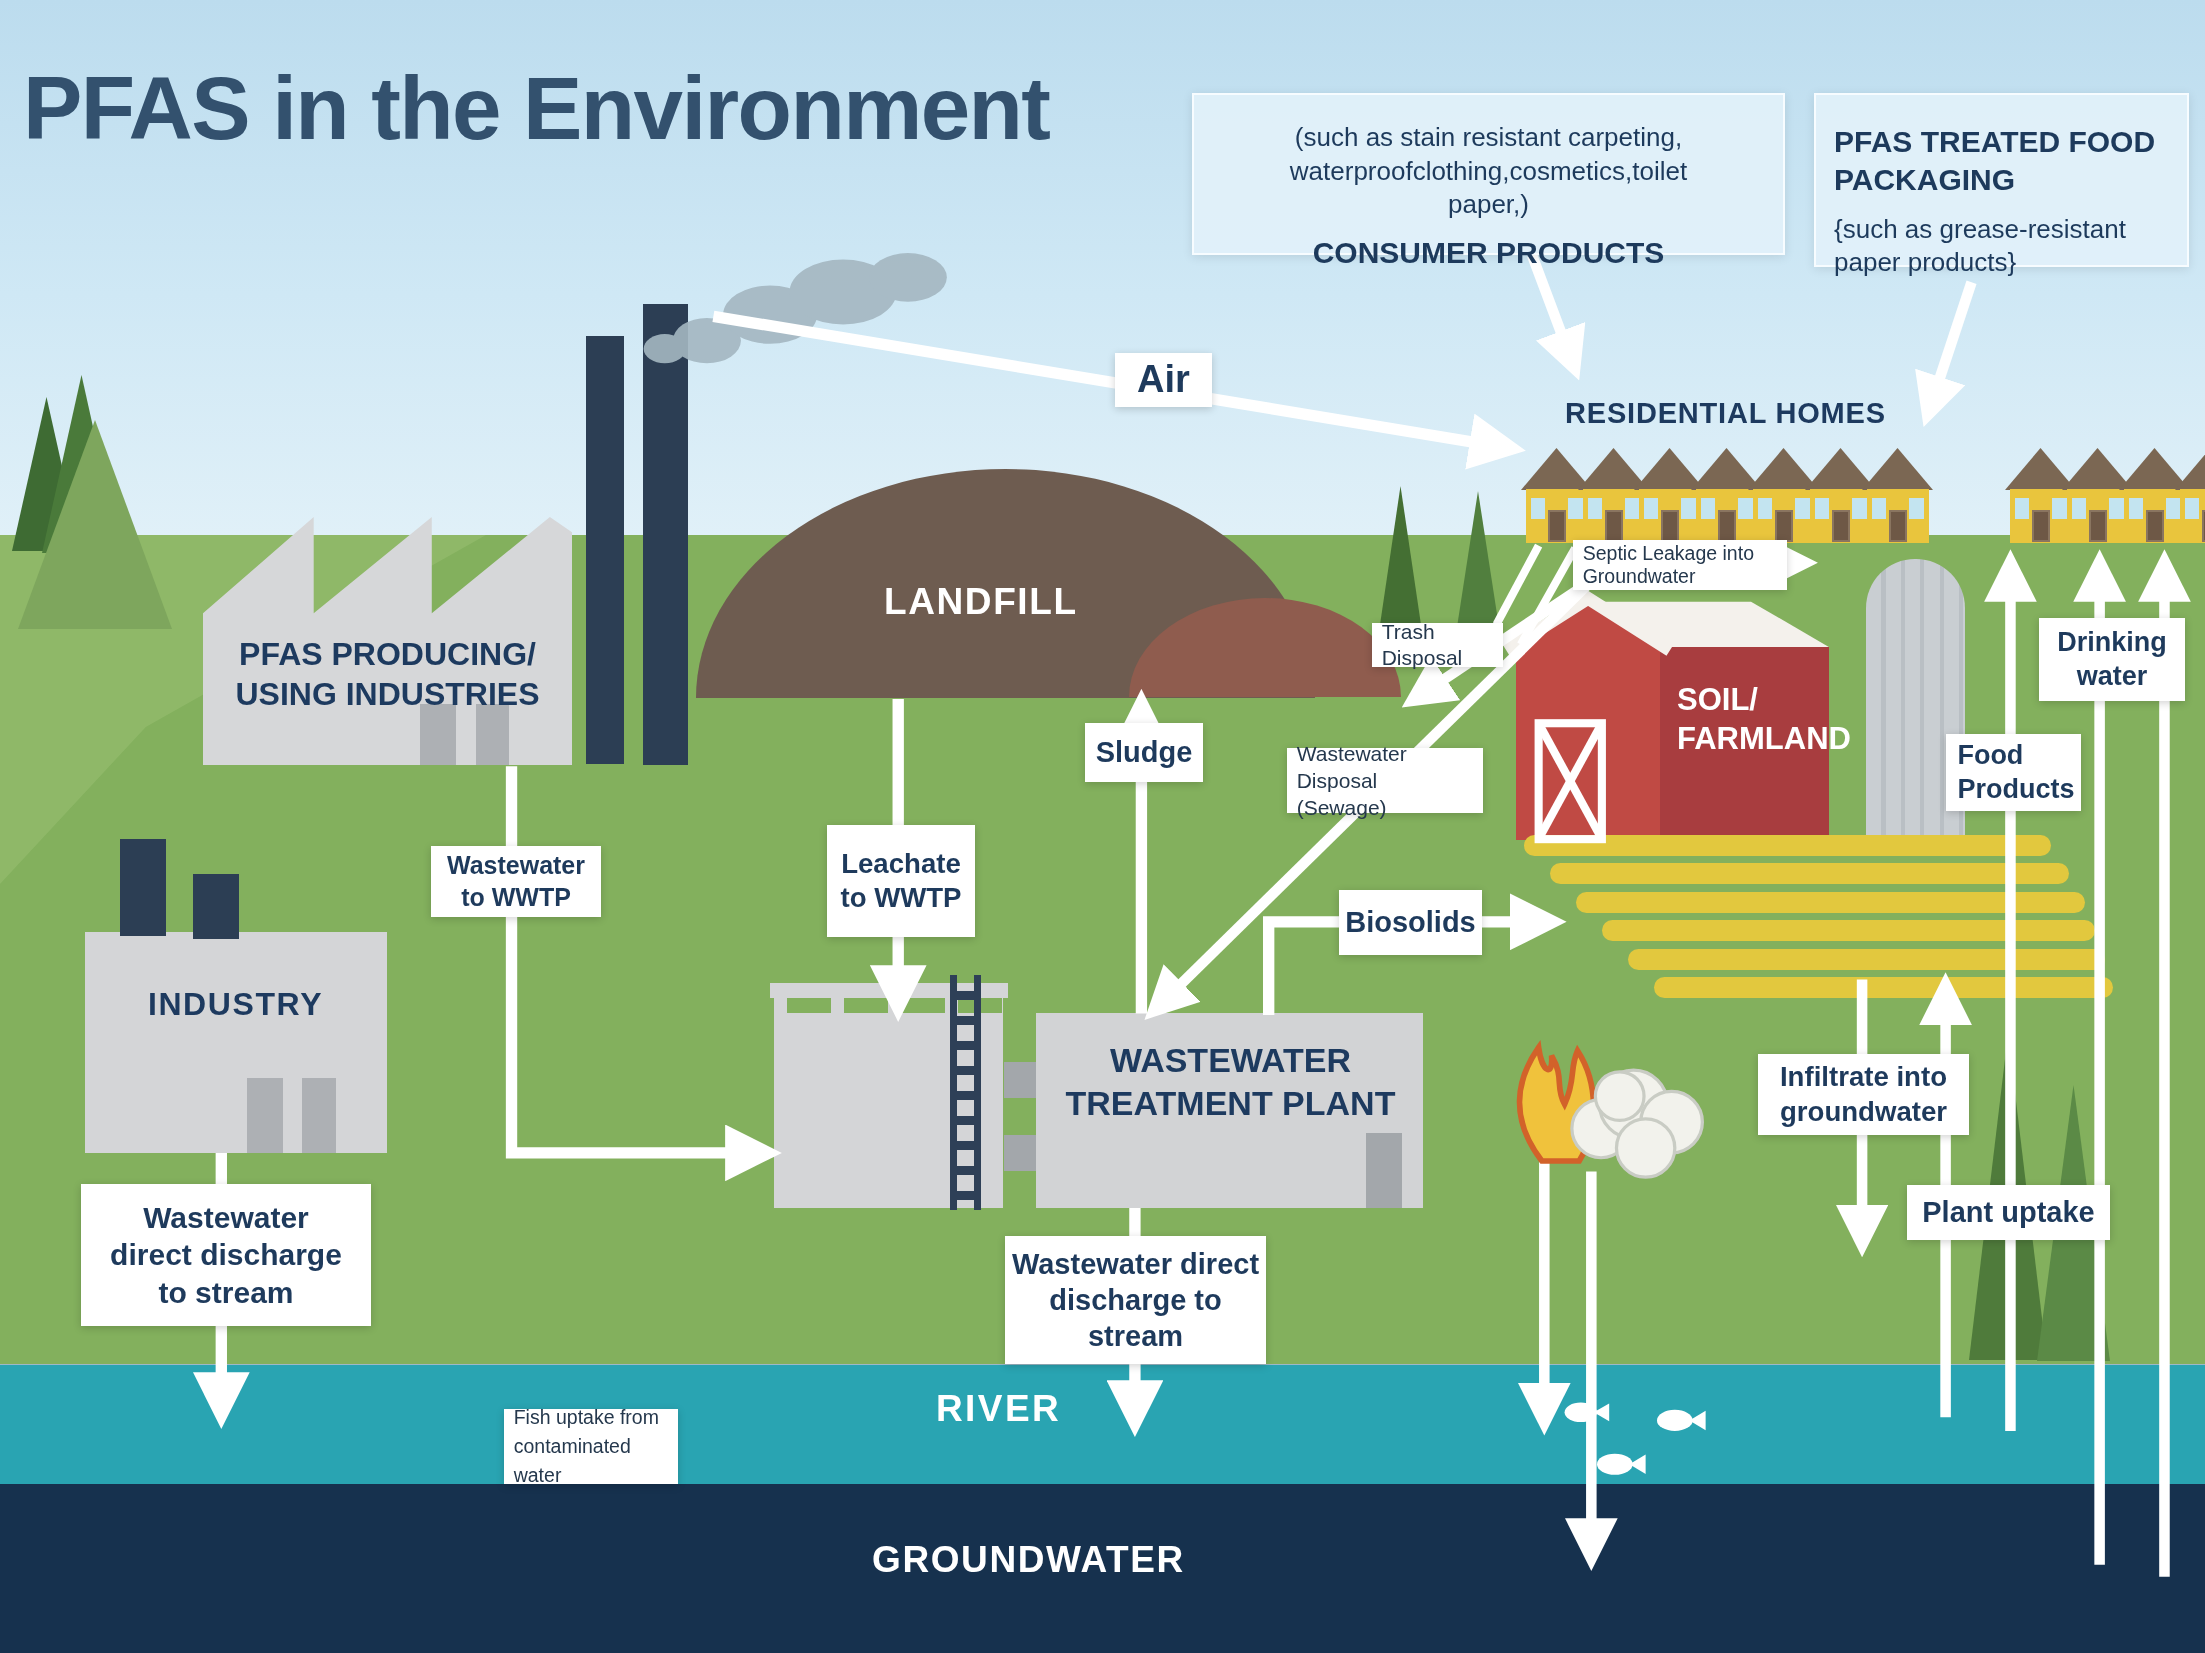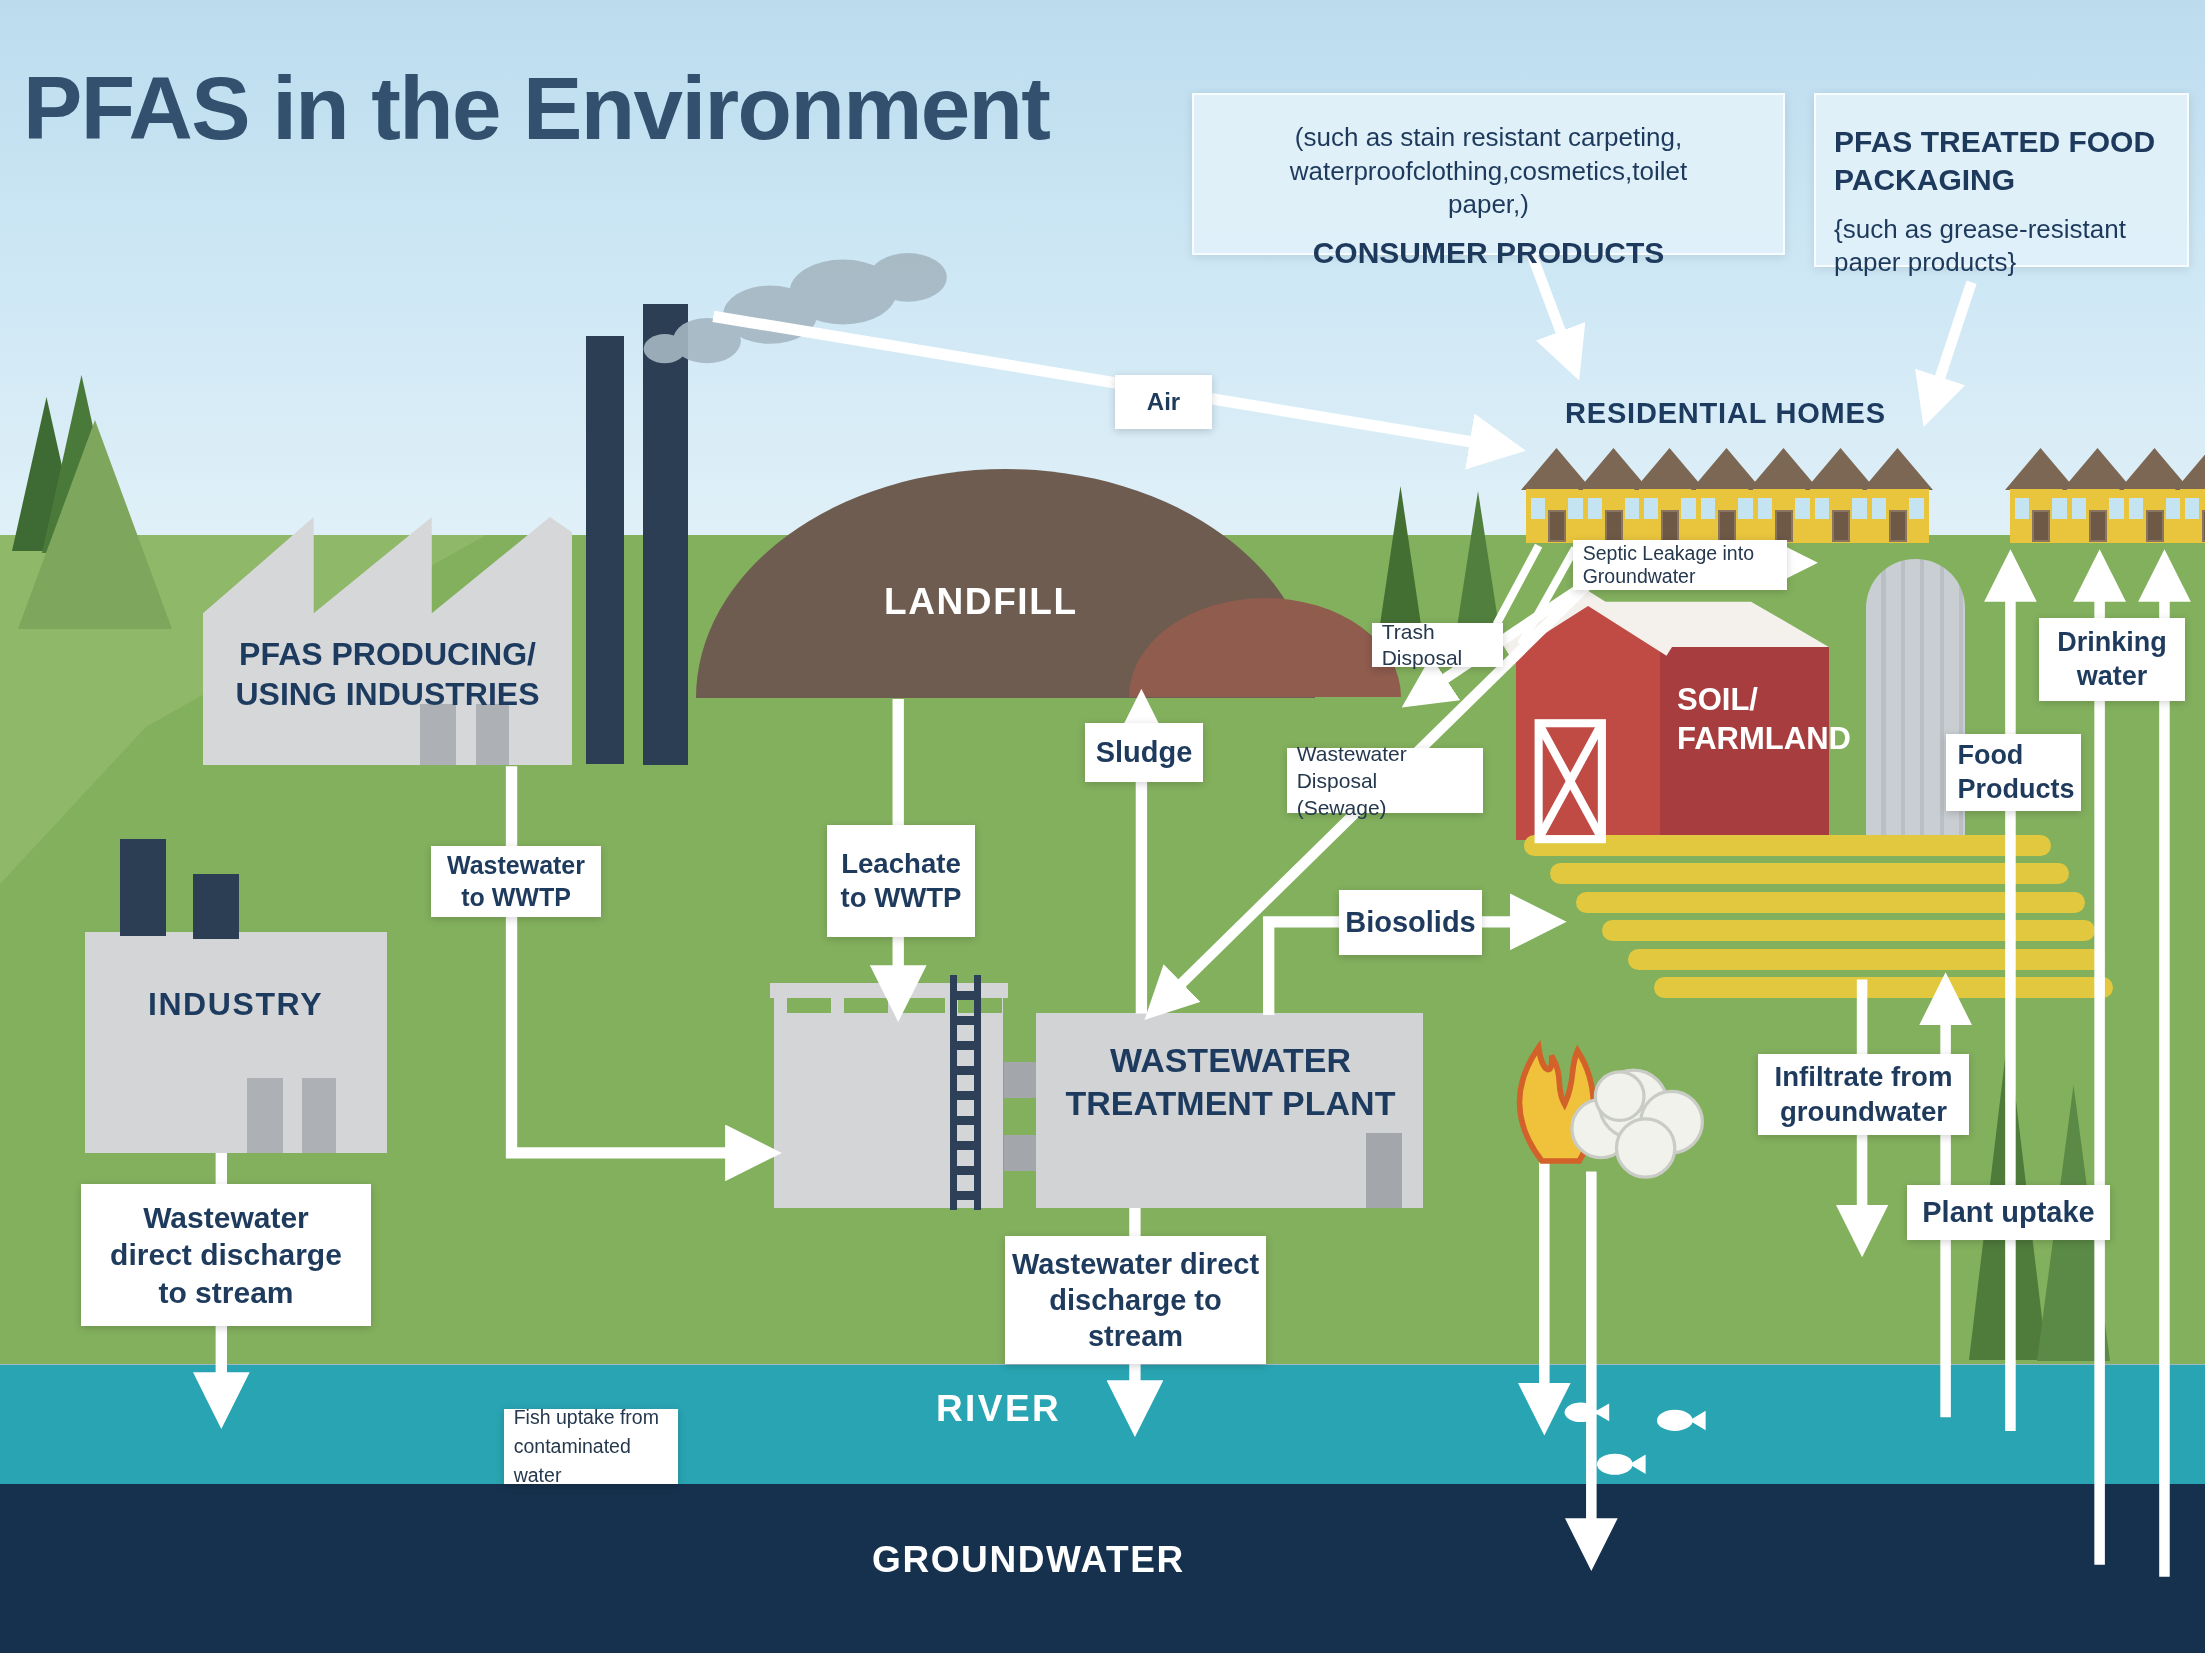--- a/index.html
+++ b/index.html
@@ -261,40 +261,40 @@
 paper,)</div>
     <div style="position:static;font-weight:bold;font-size:30px;">CONSUMER PRODUCTS</div>
   </div>
   <div class="topbox" style="left:1814px;top:93px;width:375px;height:174px;padding:13px 18px;text-align:left;">
     <div style="position:static;font-weight:bold;font-size:30px;line-height:1.25;">PFAS TREATED FOOD
 PACKAGING</div>
     <div style="position:static;font-size:26px;line-height:1.28;">{such as grease-resistant
 paper products}</div>
   </div>
 
-  <div class="lbl" style="left:1115px;top:353px;width:97px;height:54px;font-size:24px;margin-top:22px;">Air</div>
+  <div class="lbl" style="left:1115px;top:353px;width:97px;height:54px;font-size:38px;">Air</div>
   <div class="lbl" style="left:431px;top:846px;width:170px;height:71px;font-size:25px;">Wastewater
 to WWTP</div>
   <div class="lbl" style="left:827px;top:799px;width:148px;height:112px;font-size:27.6px;margin-top:26px;">Leachate
 to WWTP</div>
   <div class="lbl" style="left:1085px;top:723px;width:118px;height:59px;font-size:29px;">Sludge</div>
   <div class="lbl plain" style="left:1372px;top:623px;width:131px;height:44px;font-size:21px;">Trash Disposal</div>
   <div class="lbl plain" style="left:1573px;top:540px;width:214px;height:50px;font-size:19.5px;line-height:1.2;">Septic Leakage into
 Groundwater</div>
   <div class="lbl plain" style="left:1287px;top:748px;width:196px;height:65px;font-size:21px;line-height:1.3;">Wastewater Disposal
 (Sewage)</div>
   <div class="lbl" style="left:1339px;top:890px;width:143px;height:65px;font-size:29px;">Biosolids</div>
   <div class="lbl" style="left:81px;top:1184px;width:290px;height:142px;font-size:30px;">Wastewater
 direct discharge
 to stream</div>
   <div class="lbl" style="left:1005px;top:1236px;width:261px;height:128px;font-size:29px;">Wastewater direct
 discharge to stream</div>
   <div class="lbl plain" style="left:504px;top:1409px;width:174px;height:75px;font-size:19.5px;line-height:1.5;">Fish uptake from
 contaminated water</div>
-  <div class="lbl" style="left:1758px;top:1054px;width:211px;height:81px;font-size:27.6px;">Infiltrate from
+  <div class="lbl" style="left:1758px;top:1054px;width:211px;height:81px;font-size:27.6px;">Infiltrate into
 groundwater</div>
   <div class="lbl" style="left:1907px;top:1185px;width:203px;height:55px;font-size:29px;">Plant uptake</div>
   <div class="lbl" style="left:1946px;top:734px;width:135px;height:77px;font-size:27px;justify-content:flex-start;text-align:left;padding-left:11.4px;">Food
 Products</div>
   <div class="lbl" style="left:2039px;top:618px;width:146px;height:83px;font-size:27px;">Drinking
 water</div>
 
   <div class="zone-text" style="left:936px;top:1388px;font-size:37px;letter-spacing:2.4px;">RIVER</div>
   <div class="zone-text" style="left:872px;top:1539px;font-size:37px;letter-spacing:1.6px;">GROUNDWATER</div>
 </div>

